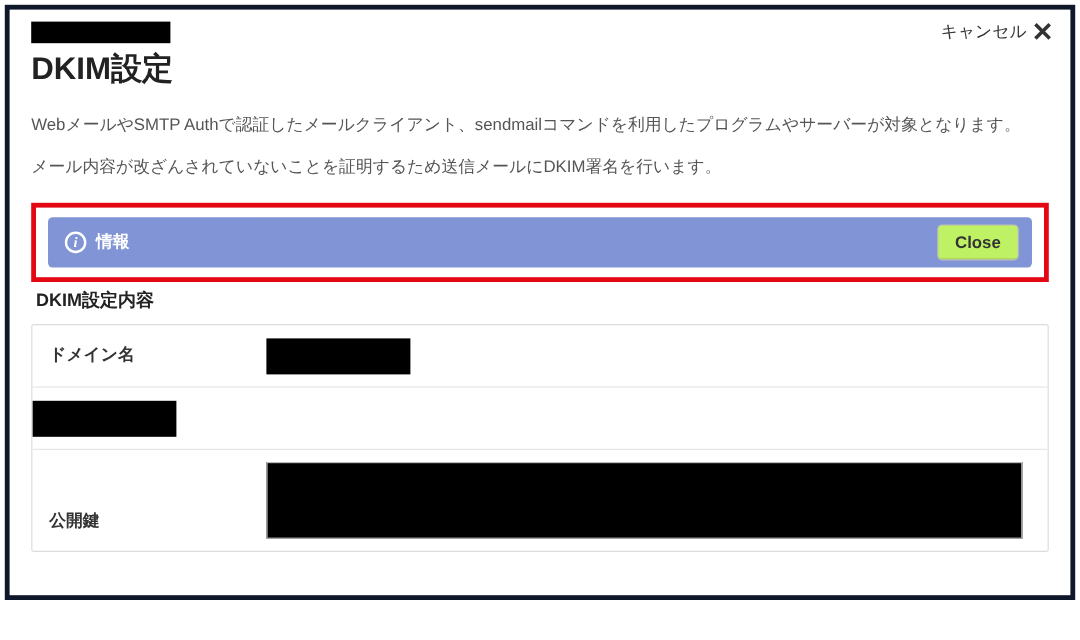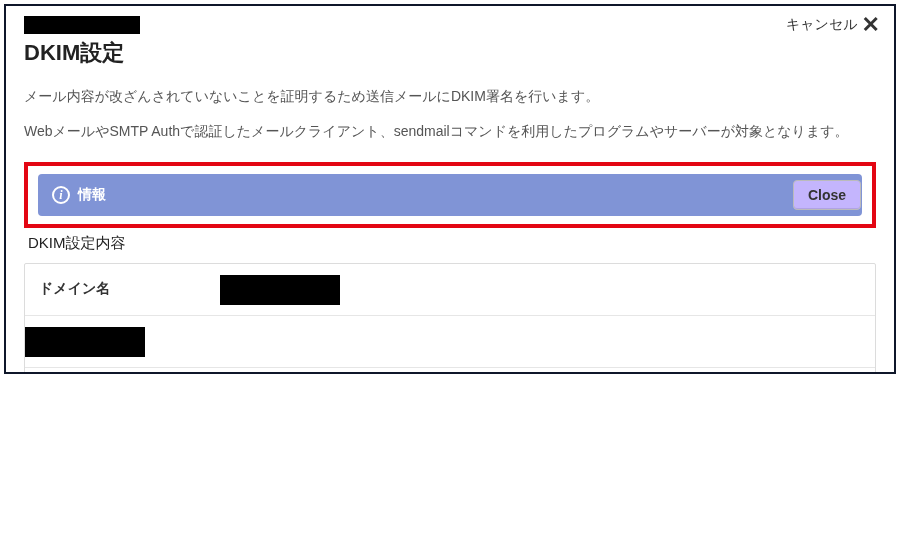--- a/index.html
+++ b/index.html
@@ -6,23 +6,23 @@
     body {
       font-family: -apple-system, BlinkMacSystemFont, "Hiragino Sans", "Hiragino Kaku Gothic ProN", Meiryo, sans-serif;
       background: #ffffff;
       color: #333;
       width: 900px;
       height: 533px;
       position: relative;
       overflow: hidden;
     }
     .container {
-      border: 2px solid #0f172a;
+      border: 4px solid #0f172a;
       width: 892px;
-      height: 370px;
+      height: 496px;
       margin: 4px;
       padding: 10px 18px;
       position: relative;
       overflow: hidden;
     }
     .cancel-area {
       position: absolute;
       top: 8px;
       right: 14px;
       display: flex;
@@ -40,21 +40,21 @@
       color: #333;
       line-height: 1;
     }
     .redacted-top {
       width: 116px;
       height: 18px;
       background: #000;
       margin-bottom: 4px;
     }
     .page-title {
-      font-size: 22px;
+      font-size: 26px;
       font-weight: 700;
       color: #222;
       margin-bottom: 16px;
     }
     .desc {
       font-size: 14px;
       color: #555;
       line-height: 1.8;
       margin-bottom: 10px;
     }
@@ -92,37 +92,37 @@
     .info-label {
       font-weight: 700;
       font-size: 14px;
       margin-right: 10px;
     }
     .info-msg {
       font-size: 14px;
     }
     .close-btn {
       position: absolute;
-      right: 1px;
+      right: 11px;
       top: 50%;
       transform: translateY(-50%);
-      background: #c4b5fd;
+      background: #bef264;
       border: 1px solid #bbb;
       border-radius: 4px;
       padding: 6px 14px;
       font-size: 14px;
       font-weight: 700;
       color: #333;
       cursor: pointer;
       box-shadow: inset 0 -1px 0 rgba(0,0,0,.1);
       text-align: right;
     }
     .section-title {
       font-size: 15px;
-      font-weight: 400;
+      font-weight: 700;
       color: #222;
       margin: 6px 0 10px 4px;
     }
     .settings-table {
       border: 1px solid #dcdcdc;
       border-radius: 2px;
       overflow: hidden;
     }
     .settings-row {
       display: flex;
@@ -165,22 +165,22 @@
 
   <div class="cancel-area">
     <span class="cancel-label">キャンセル</span>
     <span class="close-x">✕</span>
   </div>
 
   <div class="redacted-top"></div>
   <h1 class="page-title">DKIM設定</h1>
 
   <div class="desc">
+    <p>WebメールやSMTP Authで認証したメールクライアント、sendmailコマンドを利用したプログラムやサーバーが対象となります。</p>
     <p>メール内容が改ざんされていないことを証明するため送信メールにDKIM署名を行います。</p>
-    <p>WebメールやSMTP Authで認証したメールクライアント、sendmailコマンドを利用したプログラムやサーバーが対象となります。</p>
   </div>
 
   <div class="highlight-wrap">
     <div class="info-banner">
       <span class="info-icon">i</span>
       <span class="info-label">情報</span>
       <button class="close-btn">Close</button>
     </div>
   </div>
 

